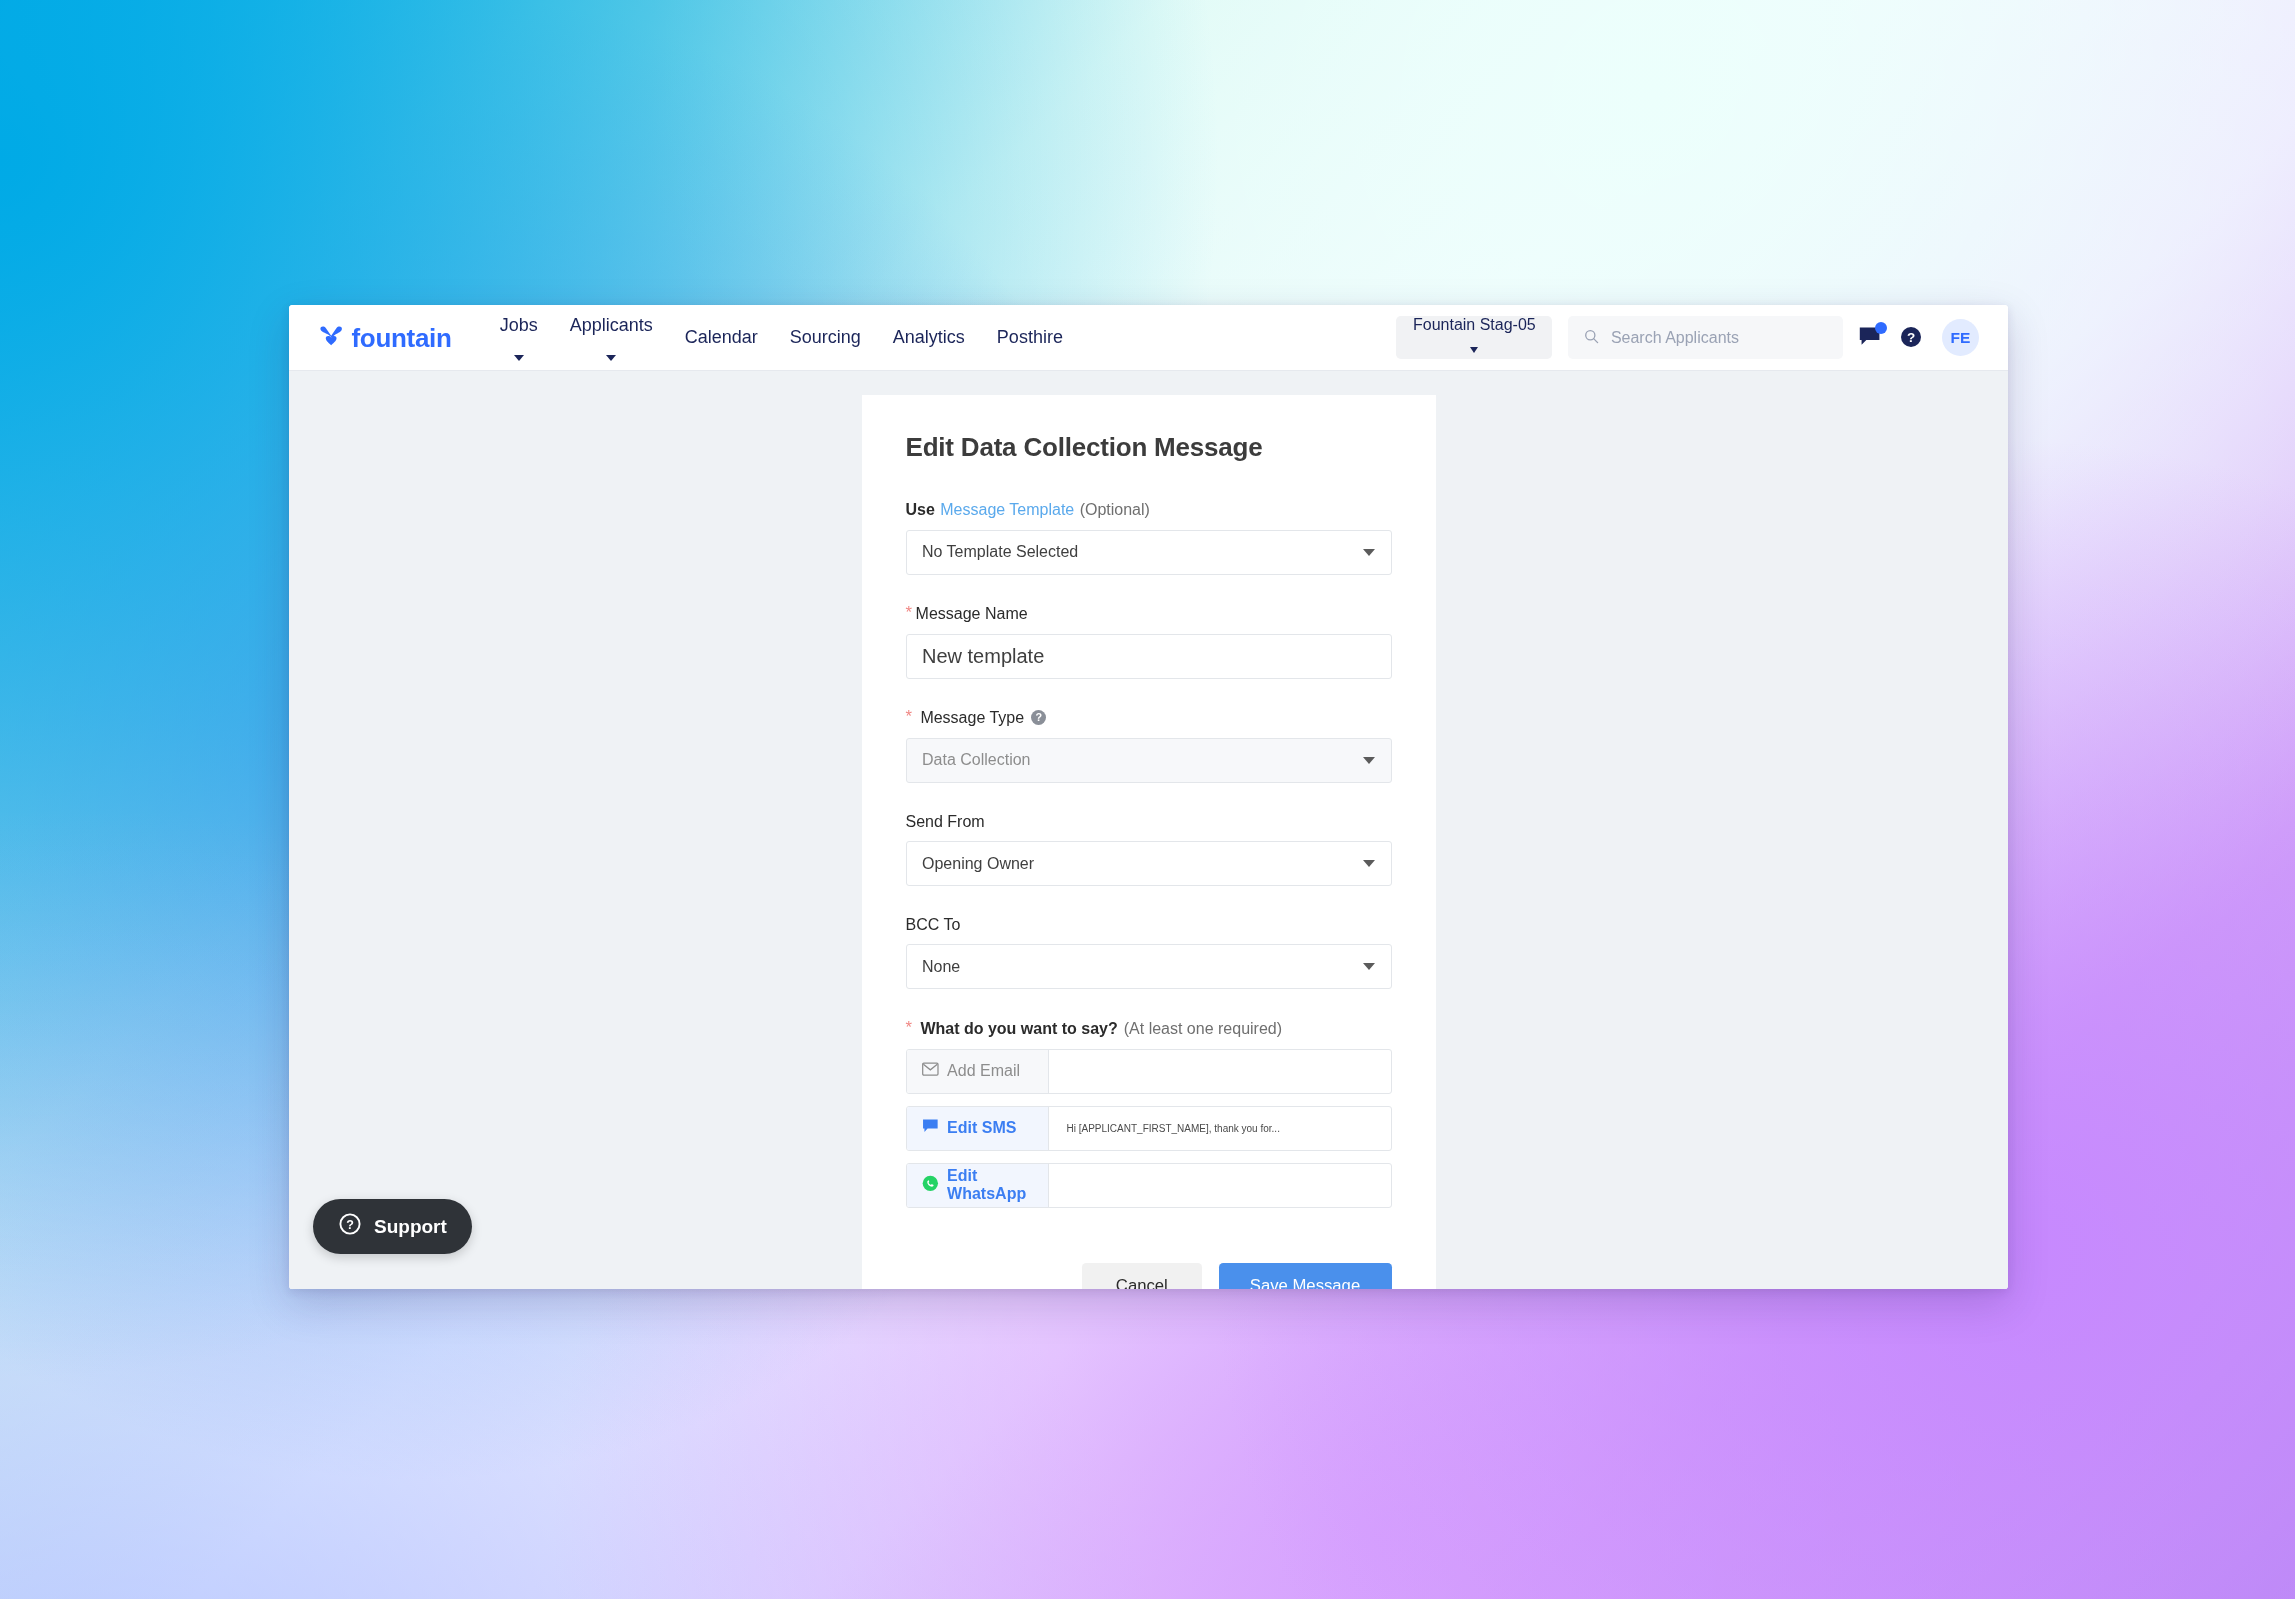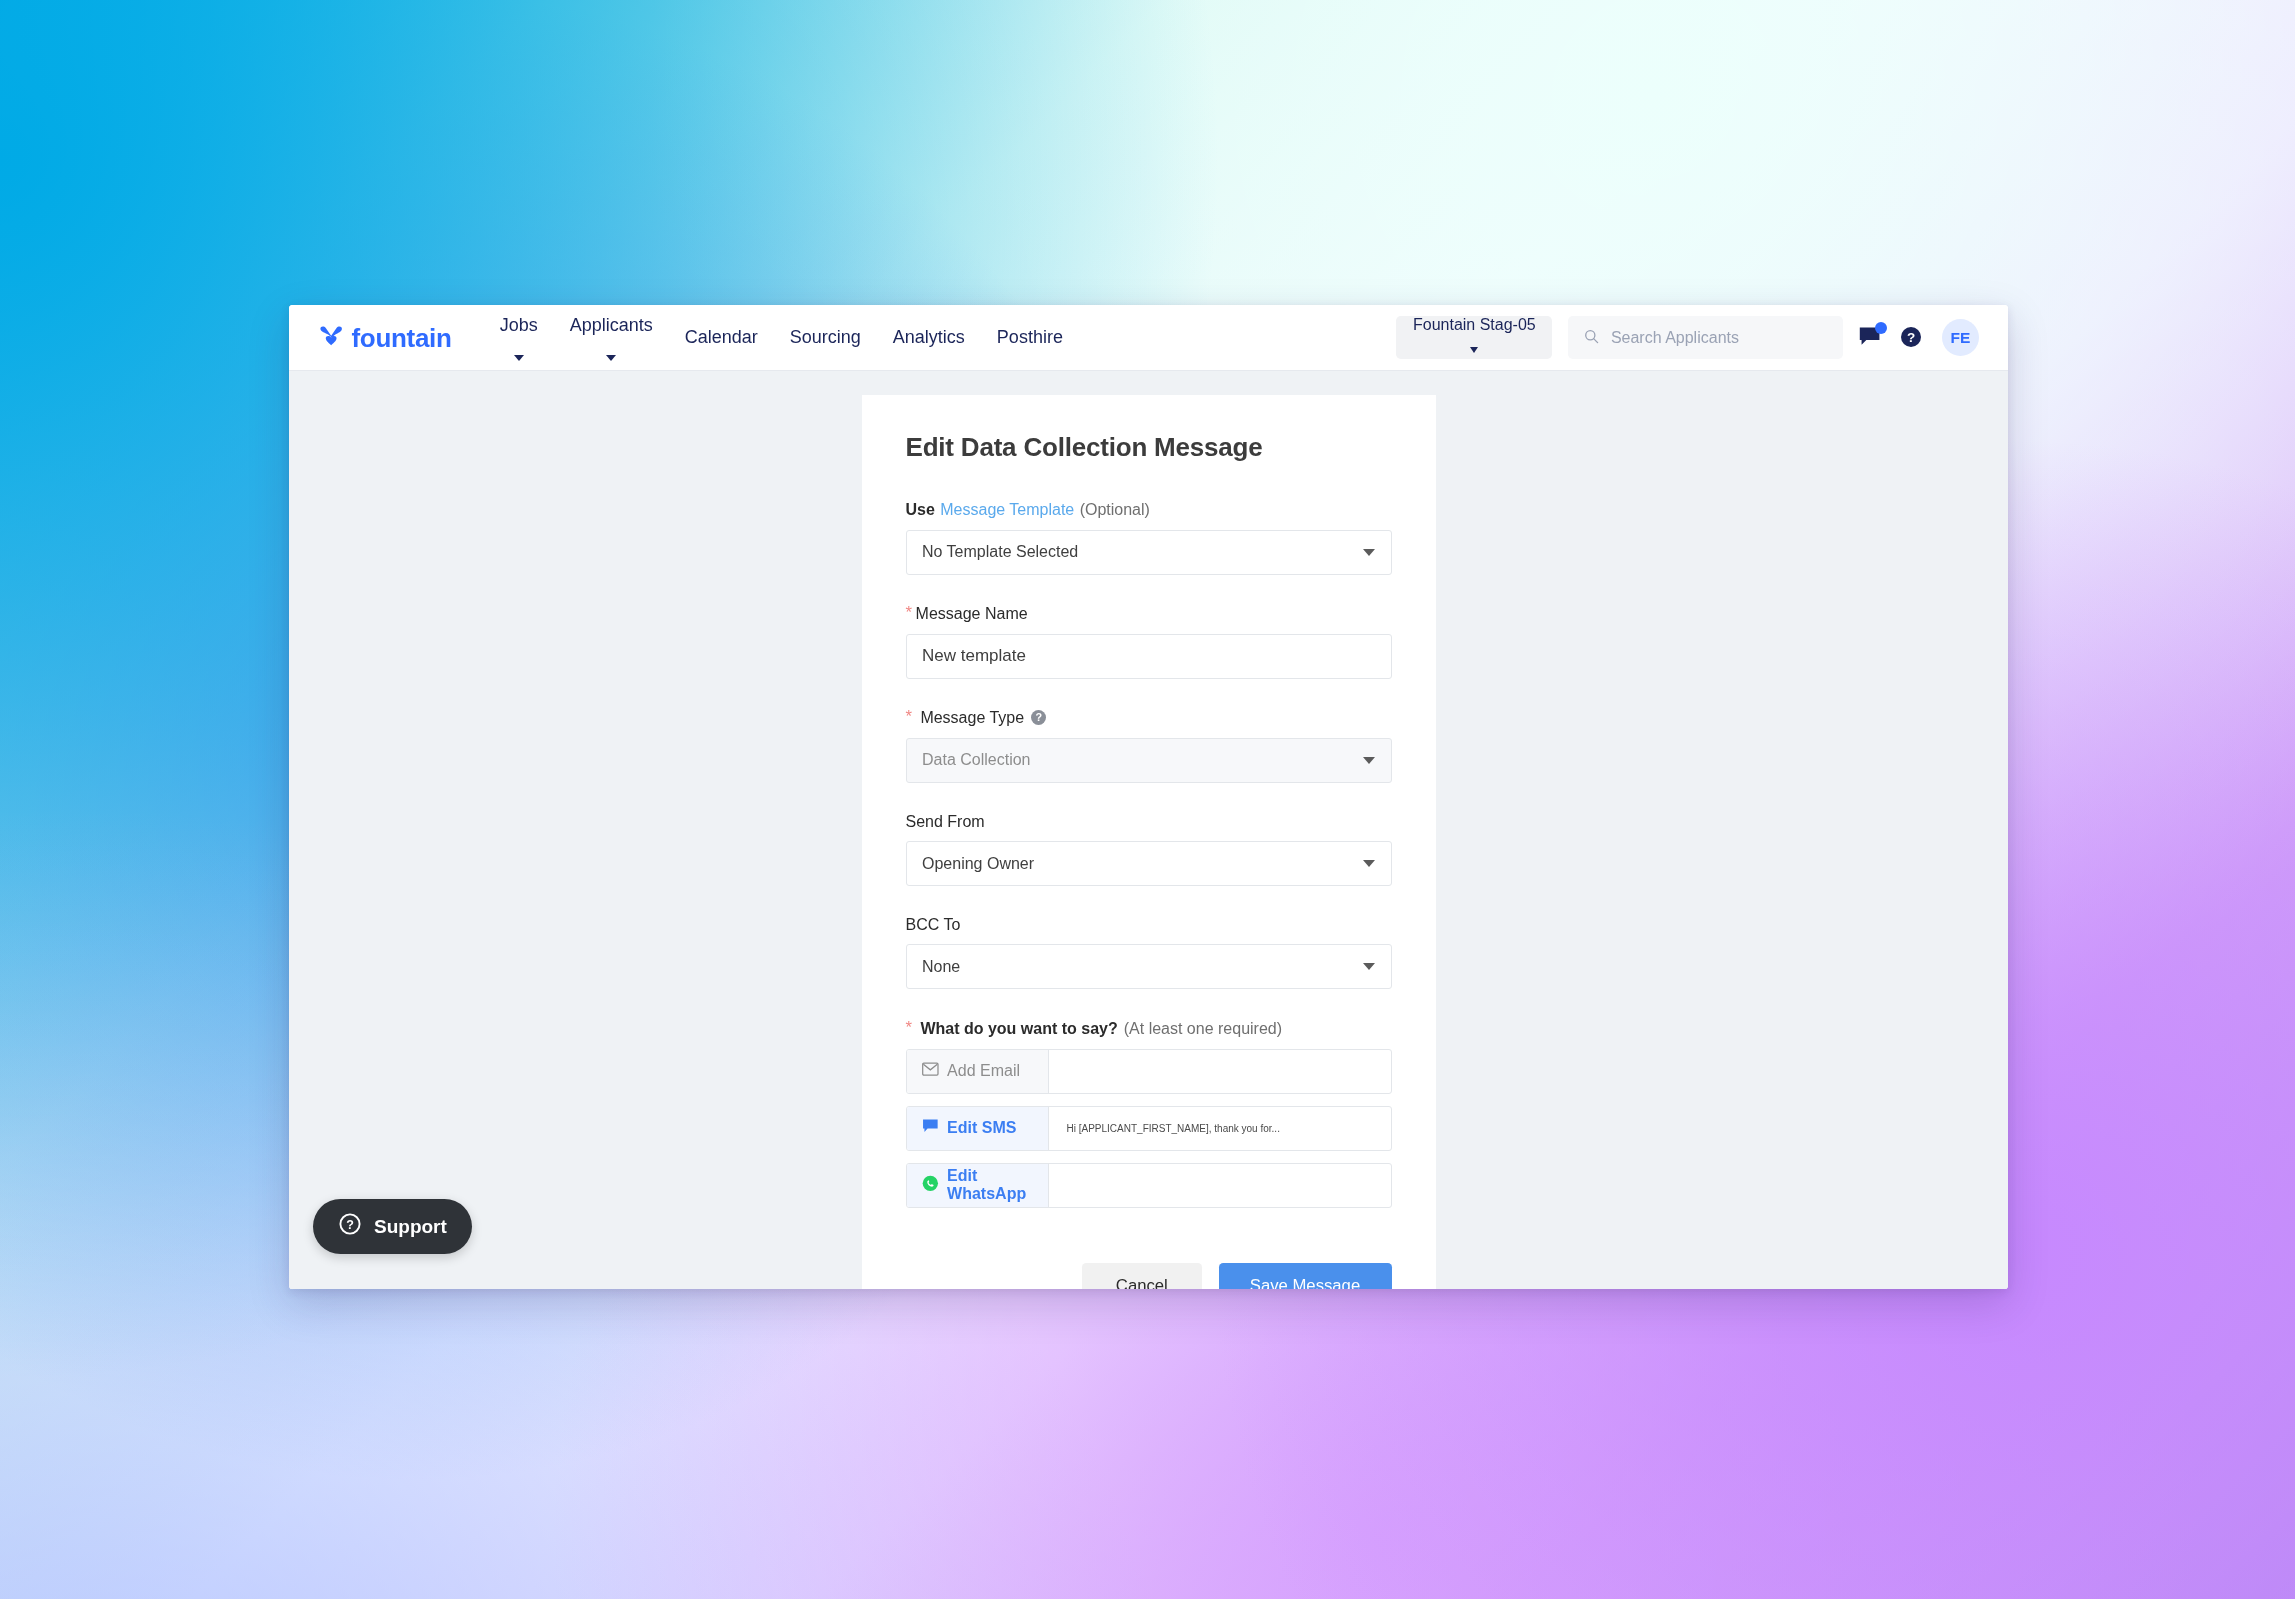--- a/index.html
+++ b/index.html
@@ -213,21 +213,21 @@
   .control .dcaret {
     margin-left: auto;
     width: 0; height: 0;
     border-left: 6px solid transparent;
     border-right: 6px solid transparent;
     border-top: 7.2px solid #5b5b5b;
   }
   .control.input-like { cursor: text; }
   .control input {
     border: 0; outline: none; background: transparent;
-    font-size: 17px; color: #3f3f3f; width: 100%;
+    font-size: 20px; color: #3f3f3f; width: 100%;
     font-family: "Liberation Sans", sans-serif;
   }
   .spacer-34 { height: 20.3px; }
 
   
   .chan-list { margin-top: 3.6px; }
   .chan-row {
     display: flex;
     border: 0.9px solid #e3e6ea;
     border-radius: 3px;

